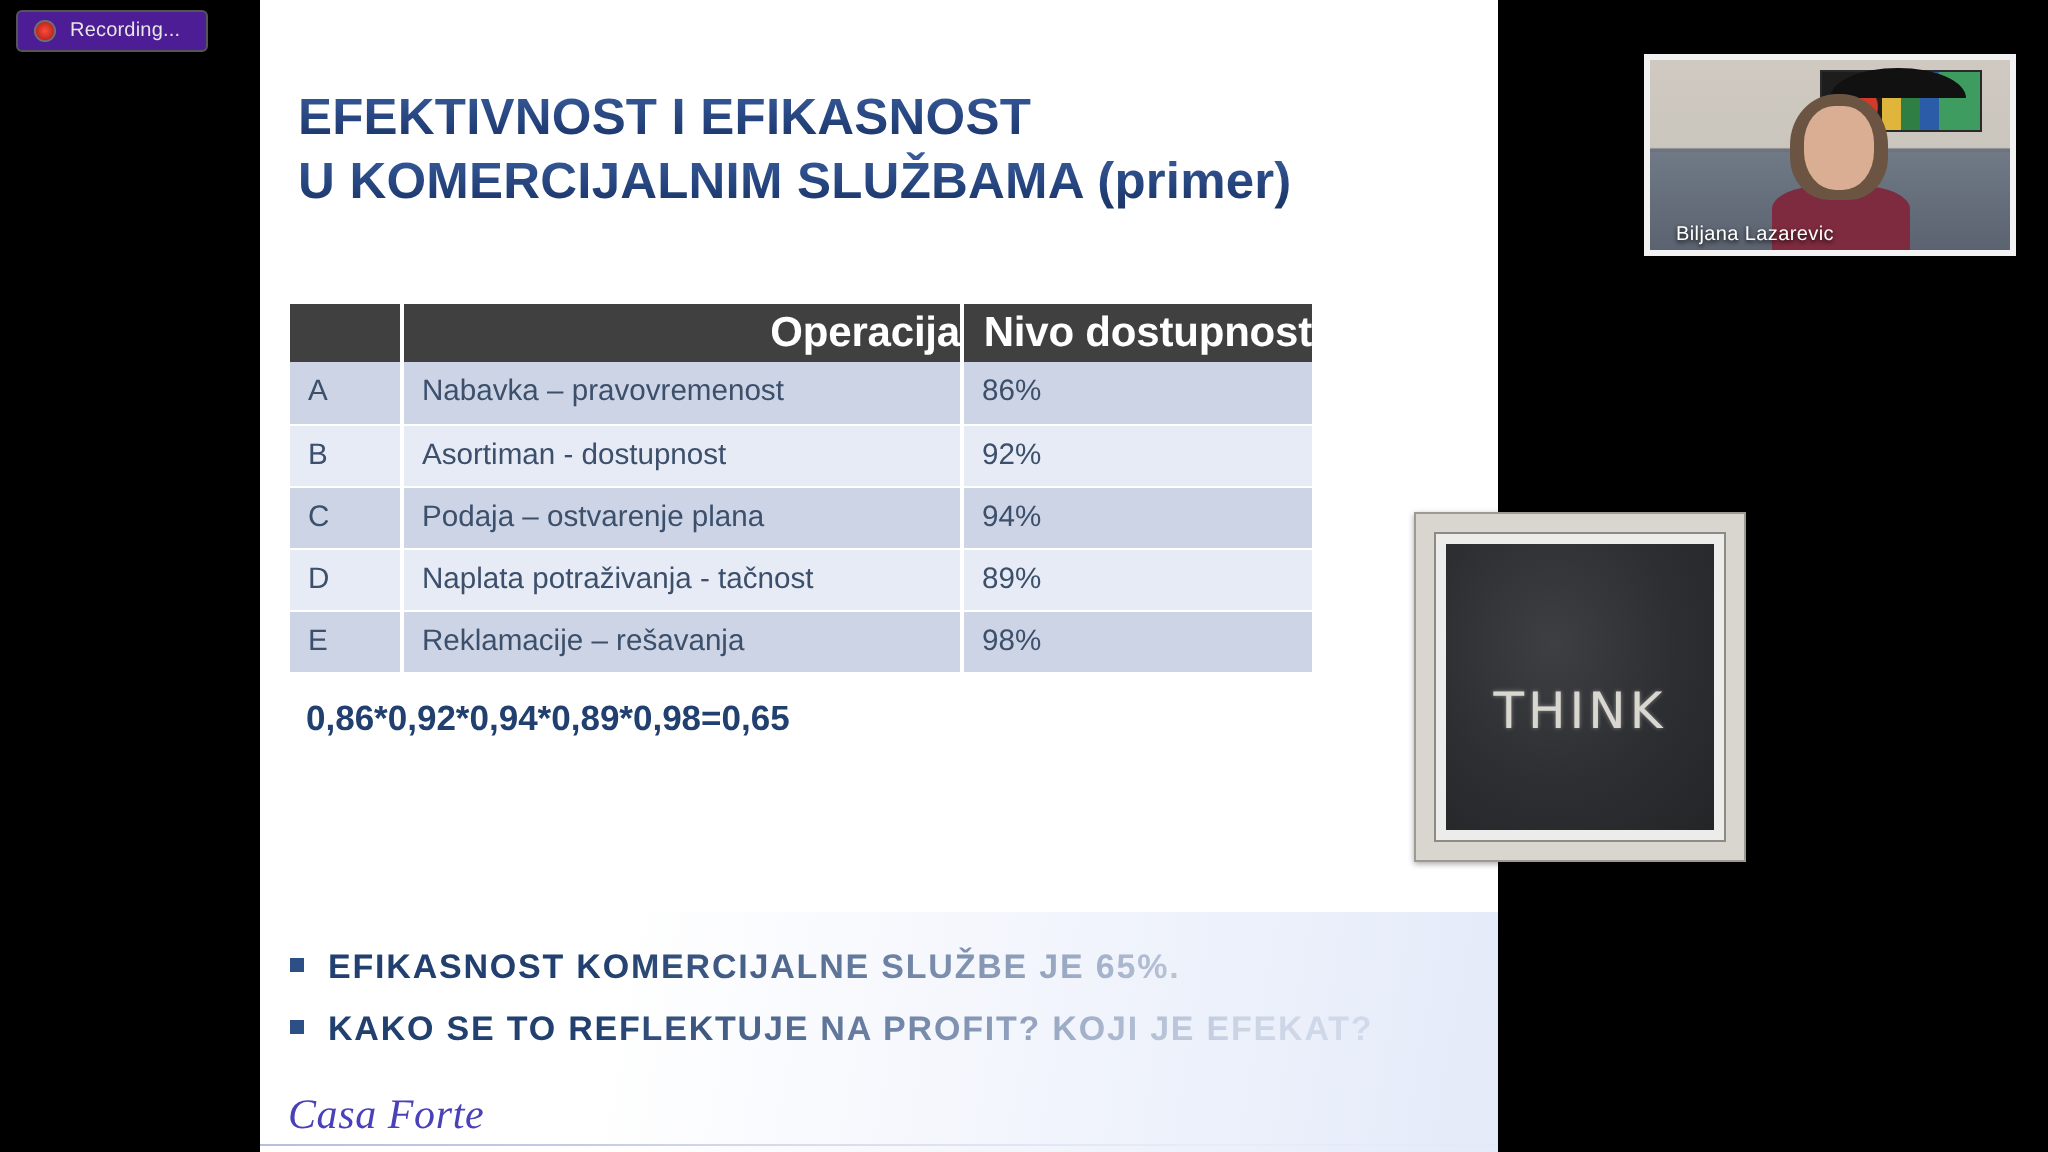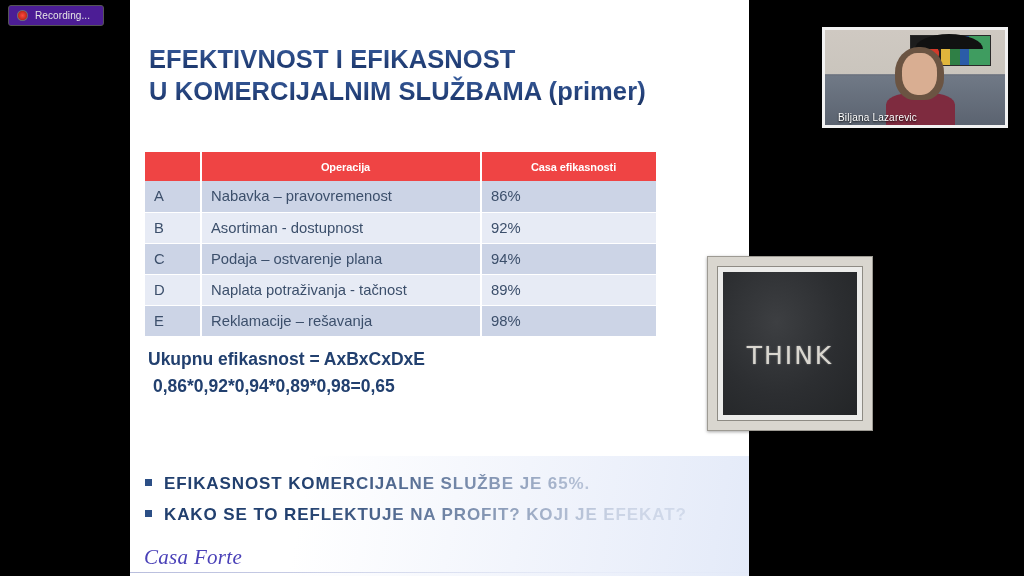--- a/index.html
+++ b/index.html
@@ -100,25 +100,25 @@
     width: 511px;
     border-collapse: collapse;
     table-layout: fixed;
     font-size: 14.8px;
   }
   #efficiency-table col.c-key   { width: 56px; }
   #efficiency-table col.c-op    { width: 280px; }
   #efficiency-table col.c-level { width: 175px; }
 
   #efficiency-table thead th {
-    background: #ef4444;
+    background: #404040;
     color: #ffffff;
     font-weight: bold;
-    font-size: 11px;
-    text-align: center;
+    font-size: 21px;
+    text-align: right;
     height: 29px;
     padding: 0 0 0 9px;
     border-right: 2px solid #ffffff;
     box-sizing: border-box;
     letter-spacing: -0.1px;
   }
   #efficiency-table thead th:last-child { border-right: none; }
   #efficiency-table thead th.key-head { padding: 0; }
 
   #efficiency-table tbody td {
@@ -355,21 +355,21 @@
     <table id="efficiency-table">
       <colgroup>
         <col class="c-key">
           <col class="c-op">
           <col class="c-level">
       </colgroup>
       <thead>
         <tr>
           <th class="key-head"></th>
           <th>Operacija</th>
-          <th>Casa efikasnosti</th>
+          <th>Nivo dostupnost</th>
         </tr>
       </thead>
       <tbody>
         <tr class="row-odd">
           <td>A</td>
           <td>Nabavka – pravovremenost</td>
           <td>86%</td>
         </tr>
         <tr class="row-even">
           <td>B</td>
@@ -388,21 +388,20 @@
         </tr>
         <tr class="row-odd">
           <td>E</td>
           <td>Reklamacije – rešavanja</td>
           <td>98%</td>
         </tr>
       </tbody>
     </table>
 
     <div id="formula-block">
-      <div class="formula-line-1">Ukupnu efikasnost = AxBxCxDxE</div>
       <div class="formula-line-2">0,86*0,92*0,94*0,89*0,98=0,65</div>
     </div>
 
     <div id="bullet-list">
       <div class="bullet-row">
         <span class="bullet-marker"></span>
         <span class="bullet-text">EFIKASNOST KOMERCIJALNE SLUŽBE JE 65%.</span>
       </div>
       <div class="bullet-row">
         <span class="bullet-marker"></span>

